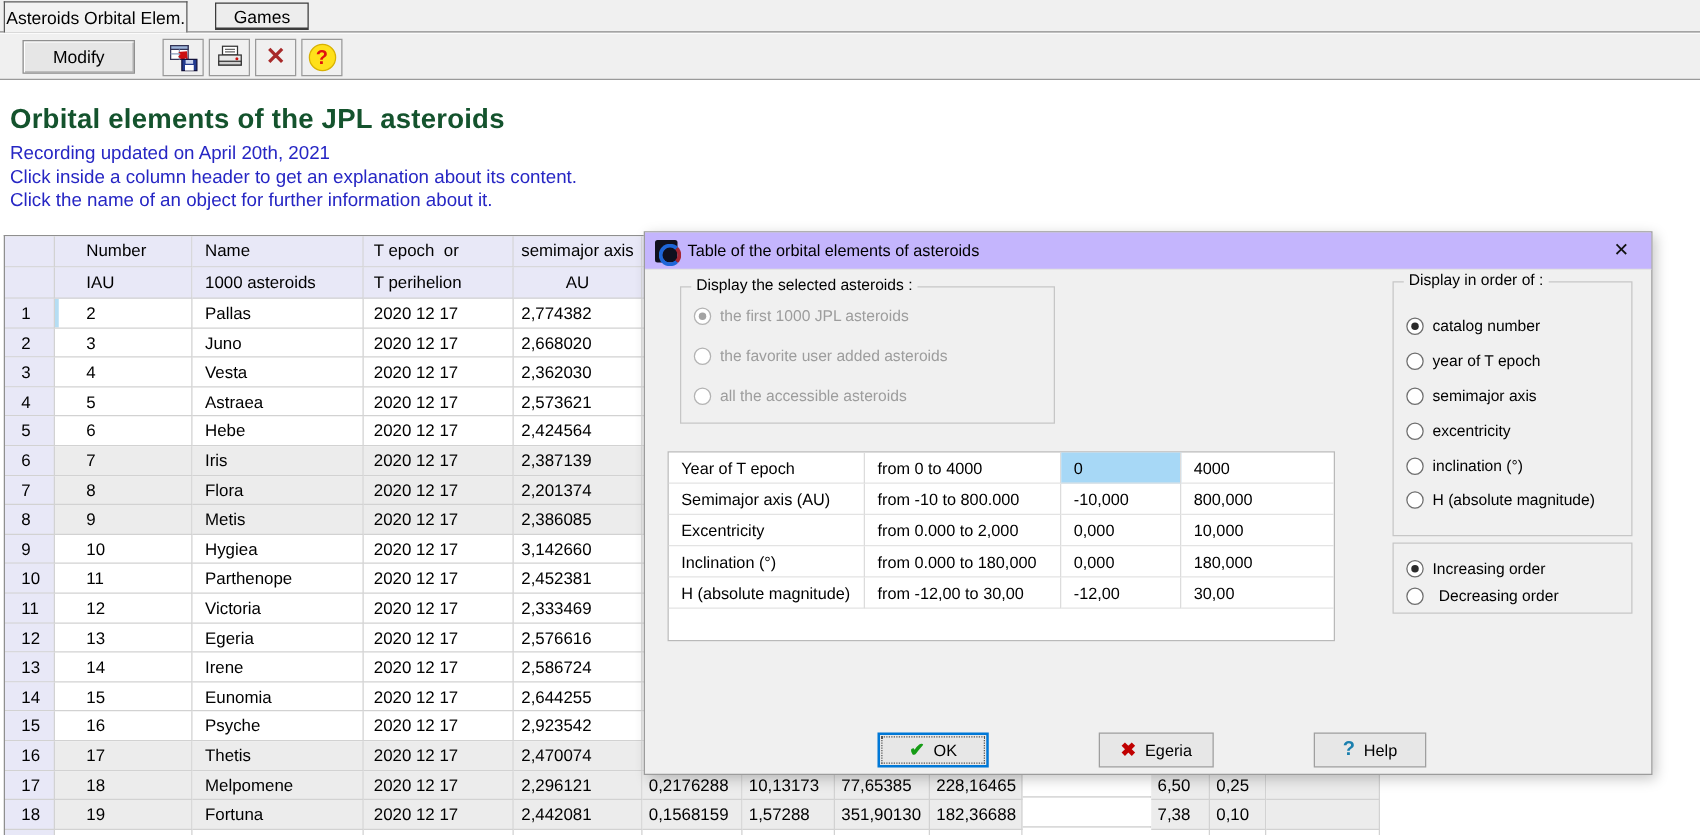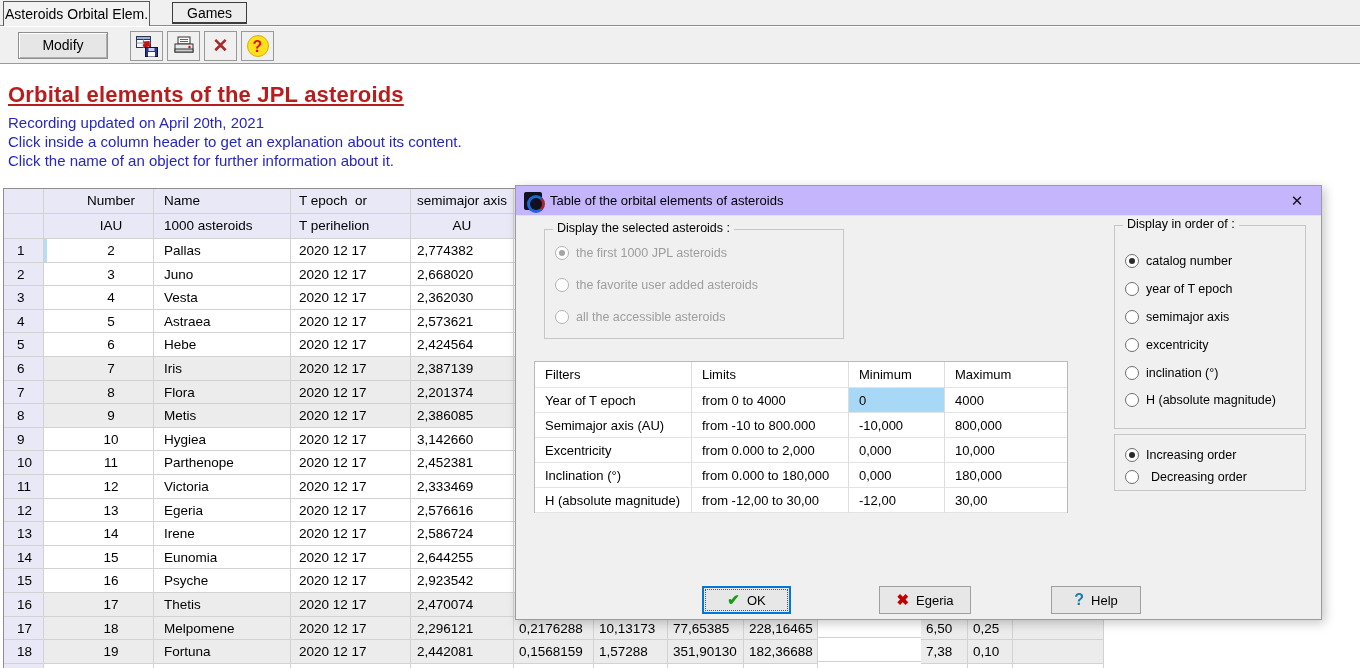--- a/index.html
+++ b/index.html
@@ -28,39 +28,39 @@
   #btn-save   { left:130px; }
   #btn-print  { left:167px; }
   #btn-delete { left:204px; color:#a82a2a; font-size:19px; font-weight:bold; line-height:27px; }
   #btn-help   { left:241px; }
   #btn-help .qball { display:inline-block; margin-top:3px; width:22px; height:22px;
     border-radius:50%; background:#ffe01a; border:1px solid #d8b100;
     color:#e01010; font-weight:bold; font-size:16px; line-height:21px; }
 
   
   #page-title { position:absolute; left:8px; top:82px; font-size:22px; font-weight:bold;
-    color:#b91c1c; letter-spacing:0.2px;text-decoration:underline; }
+    color:#14532d; letter-spacing:0.2px; }
   .note-line { position:absolute; left:8px; font-size:15px; color:#2626c4; }
 
   
   #grid { position:absolute; left:3px; top:188px; width:1101px; height:480px;
     overflow:hidden; background:#fff; border-left:1px solid #8f8f8f;
     border-top:1px solid #8f8f8f; z-index:1; }
   .trow, .hrow { display:flex; }
   .hrow { height:25px; }
   .trow { height:23.6px; }
   .trow > span, .hrow > span { border-right:1px solid #d2d2d2;
     border-bottom:1px solid #d2d2d2; overflow:hidden; white-space:pre;
     font-size:13.5px; line-height:23px; }
   .hrow > span { background:#e8e8f7; line-height:24px; }
   .trow .c0 { background:#e8e8f7; }
   .trow.cls-shade > span:not(.c0) { background:#ececec; }
   div.trow:first-of-type .c1 { box-shadow:inset 3px 0 0 #b5ddf3; }
   .c0{width:40px;  padding-left:13px;}
-  .c1{width:110px; padding-left:25px;text-align:center;}
+  .c1{width:110px; padding-left:25px;}
   .c2{width:137px; padding-left:10px;}
   .c3{width:120px; padding-left:8px;}
   .c4{width:103px; padding-left:6px;}
   .c5{width:80px;  padding-left:5px;}
   .c6{width:74px;  padding-left:5px;}
   .c7{width:76px;  padding-left:5px;}
   .c8{width:74px;  padding-left:5px;}
   .c9{width:103px; padding-left:5px;margin-top:44px;}
   .c10{width:47px; padding-left:5px;}
   .c11{width:45px; padding-left:5px;}
@@ -517,26 +517,20 @@
         <span class="radio"></span>
         <span>the favorite user added asteroids</span>
       </div>
       <div class="opt" style="top: 78px;">
         <span class="radio"></span>
         <span>all the accessible asteroids</span>
       </div>
     </div>
 
   <div id="filters">
-    <div class="frow fhead">
-      <span class="fc-name">Filters</span>
-      <span class="fc-lim">Limits</span>
-      <span class="fc-min">Minimum</span>
-      <span class="fc-max">Maximum</span>
-    </div>
     <div>
 
     <div class="frow hl">
           <span class="fc-name">Year of T epoch</span>
           <span class="fc-lim">from 0 to 4000</span>
           <span class="fc-min">0</span>
           <span class="fc-max">4000</span>
         </div>
         <div class="frow">
           <span class="fc-name">Semimajor axis (AU)</span>

